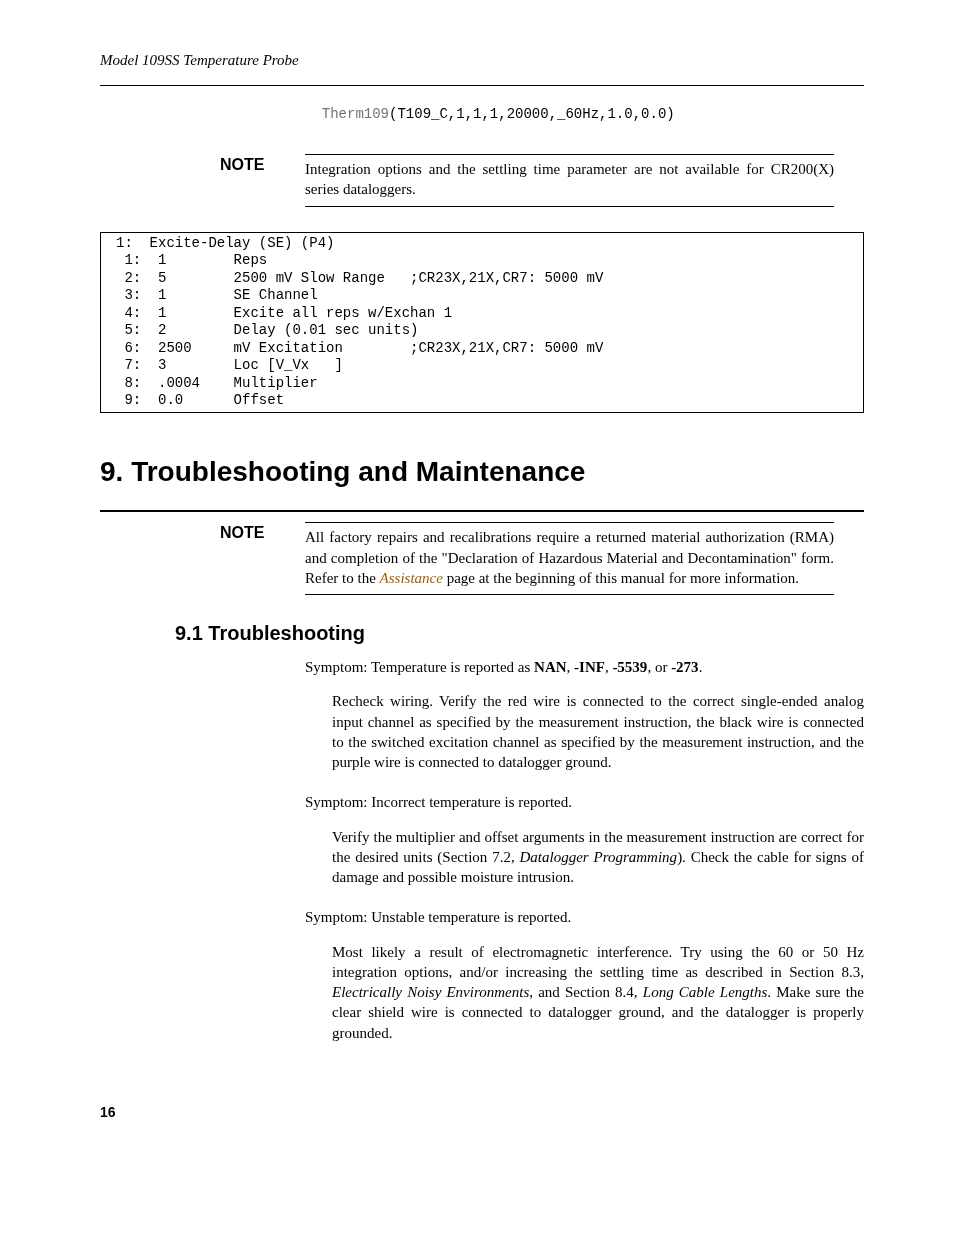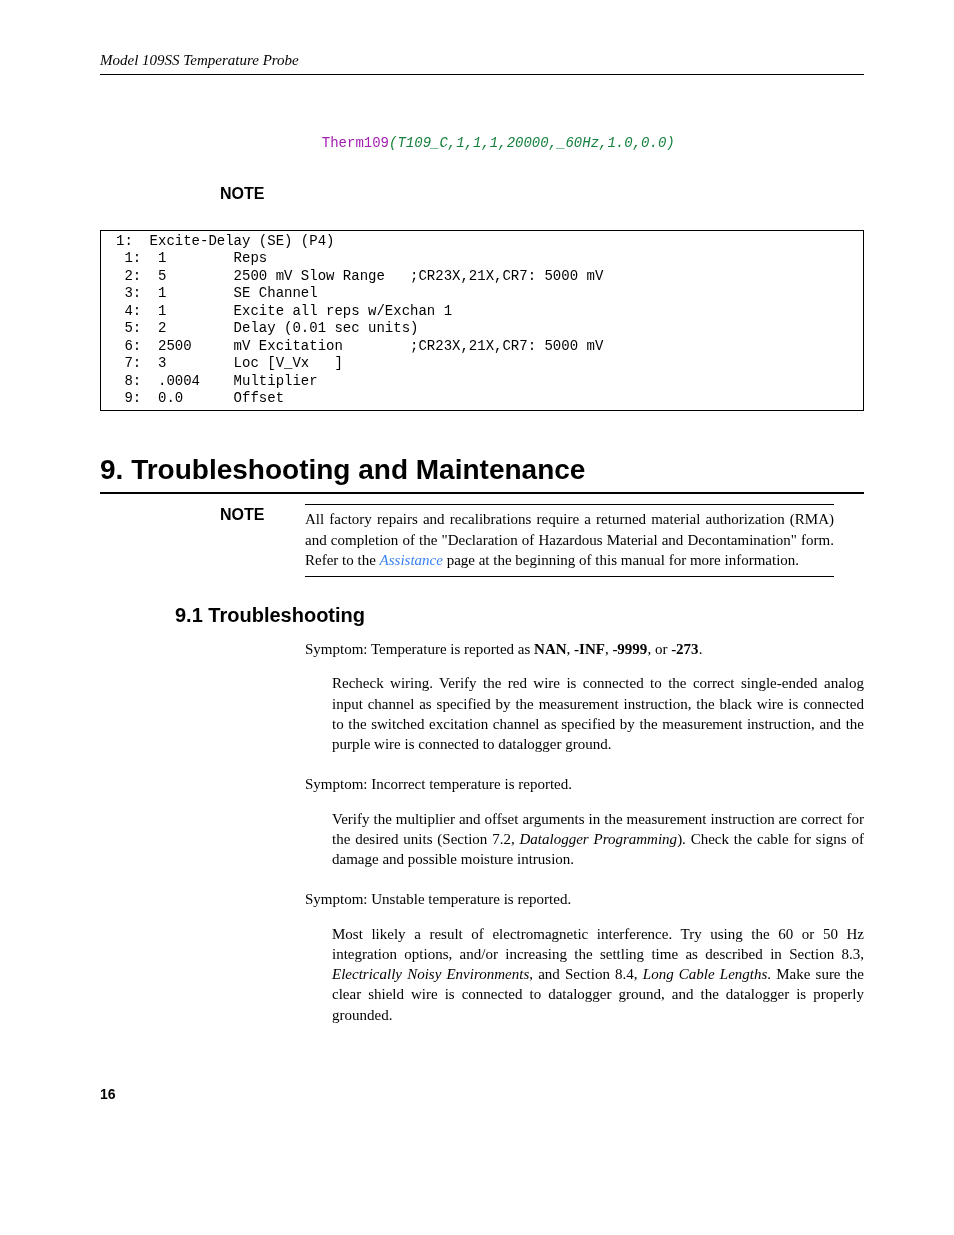--- a/index.html
+++ b/index.html
@@ -10,32 +10,31 @@
     margin: 0;
     padding: 50px 90px 50px 100px;
     width: 954px;
     box-sizing: border-box;
     line-height: 1.35;
   }
   .header-title {
     font-style: italic;
     font-size: 15px;
     border-bottom: 1px solid #000;
-    padding-bottom: 4px;
-    margin-bottom: 40px;
+    padding-bottom: 15px;
   }
   .indent-main { margin-left: 205px; }
   .code-line {
     font-family: "Courier New", monospace;
     font-size: 14px;
     white-space: pre;
     margin-bottom: 30px;
   }
-  .code-blue { color: #a21caf; }
-  .code-italic { font-style: italic; color: #15803d; text-align: center; }
+  .code-blue { color: #737373; }
+  .code-italic { color: #000000; text-align: center; }
 
   .note-block {
     margin-left: 120px;
     margin-right: 30px;
     margin-bottom: 25px;
   }
   .note-row { display: flex; align-items: flex-start; }
   .note-label {
     font-family: Arial, Helvetica, sans-serif;
     font-weight: bold;
@@ -44,41 +43,41 @@
     flex: 0 0 85px;
     text-align: left;
   }
   .note-body {
     flex: 1;
     text-align: justify;
     border-top: 1.5px solid #000;
     border-bottom: 1.5px solid #000;
     padding: 4px 0 6px 0;
   }
-  .note-body a { color: #3b82f6; font-style: italic; text-decoration: none; }
+  .note-body a { color: #a16207; font-style: italic; text-decoration: none; }
 
   .edlog-hdr { font-weight: bold; margin-bottom: 14px; }
   .para { margin-bottom: 14px; }
 
   .code-box {
     border: 1px solid #000;
     font-family: "Courier New", monospace;
     font-size: 14px;
     white-space: pre;
     padding: 2px 6px 2px 15px;
     margin: 8px 0 40px 0;
     line-height: 1.25;
   }
 
   h1.section {
     font-family: Arial, Helvetica, sans-serif;
     font-weight: bold;
     font-size: 28px;
     border-bottom: 2px solid #000;
-    padding-bottom: 4px;
+    padding-bottom: 20px;
     margin: 0 0 10px 0;
   }
   h2.subsection {
     font-family: Arial, Helvetica, sans-serif;
     font-weight: bold;
     font-size: 20px;
     margin: 25px 0 10px 75px;
   }
 
   .symptom { margin-left: 205px; margin-bottom: 14px; }
@@ -96,20 +95,21 @@
 
 <div class="header-title">Model 109SS Temperature Probe</div>
 
 <div class="indent-main code-line">
   <span class="code-blue">Therm109</span><span class="code-italic">(T109_C,1,1,1,20000,_60Hz,1.0,0.0)</span>
 </div>
 
 <div class="note-block">
   <div class="note-row">
     <div class="note-label">NOTE</div>
+    <div class="note-body">Integration options and the settling time parameter are not available for CR200(X) series dataloggers.</div>
   </div>
 </div>
 
 <div class="indent-main">
 </div>
 
 <div class="code-box">1:  Excite-Delay (SE) (P4)
  1:  1        Reps
  2:  5        2500 mV Slow Range   ;CR23X,21X,CR7: 5000 mV
  3:  1        SE Channel
@@ -127,21 +127,21 @@
     <div class="note-label">NOTE</div>
     <div class="note-body">
       <span>All factory repairs and recalibrations require a returned material authorization (RMA) and completion of the "Declaration of Hazardous Material and Decontamination" form.  Refer to the </span><a href="#">Assistance</a><span> page at the beginning of this manual for more information.</span>
     </div>
   </div>
 </div>
 
 <h2 class="subsection">9.1   Troubleshooting</h2>
 
 <div class="symptom">
-  <span>Symptom:  Temperature is reported as </span><b>NAN</b><span>, </span><b>-INF</b><span>, </span><b>-9999</b><span>, or </span><b>-273</b><span>.</span>
+  <span>Symptom:  Temperature is reported as </span><b>NAN</b><span>, </span><b>-INF</b><span>, </span><b>-5539</b><span>, or </span><b>-273</b><span>.</span>
 </div>
 <div class="remedy">Recheck wiring.  Verify the red wire is connected to the correct single-ended analog input channel as specified by the measurement instruction, the black wire is connected to the switched excitation channel as specified by the measurement instruction, and the purple wire is connected to datalogger ground.</div>
 
 <div class="symptom">Symptom:  Incorrect temperature is reported.</div>
 <div class="remedy">
   <span>Verify the multiplier and offset arguments in the measurement instruction are correct for the desired units (Section 7.2, </span><span class="inline-italic">Datalogger Programming</span><span>).  Check the cable for signs of damage and possible moisture intrusion.</span>
 </div>
 
 <div class="symptom">Symptom:  Unstable temperature is reported.</div>
 <div class="remedy">

